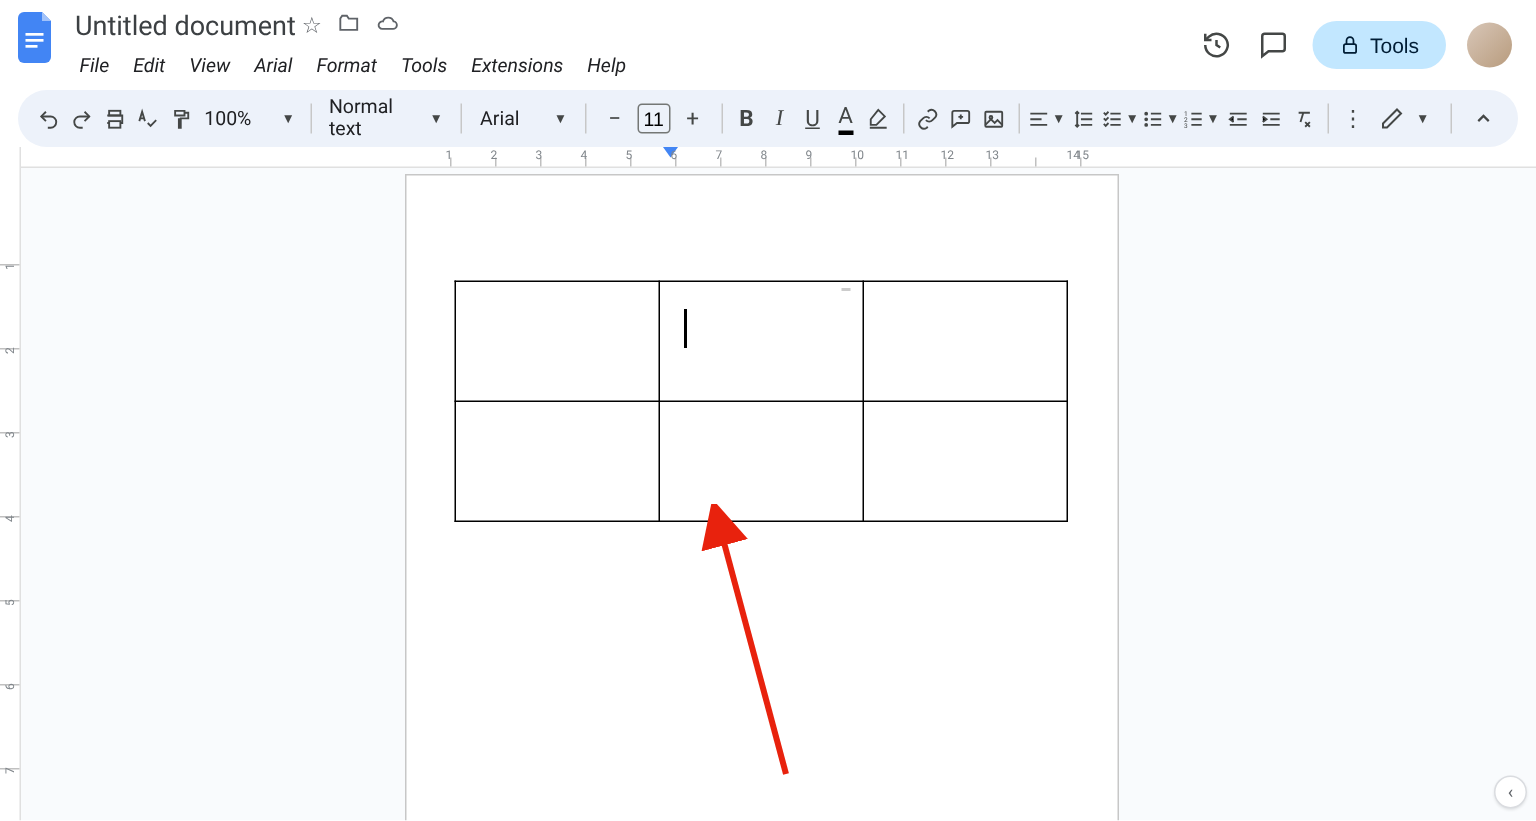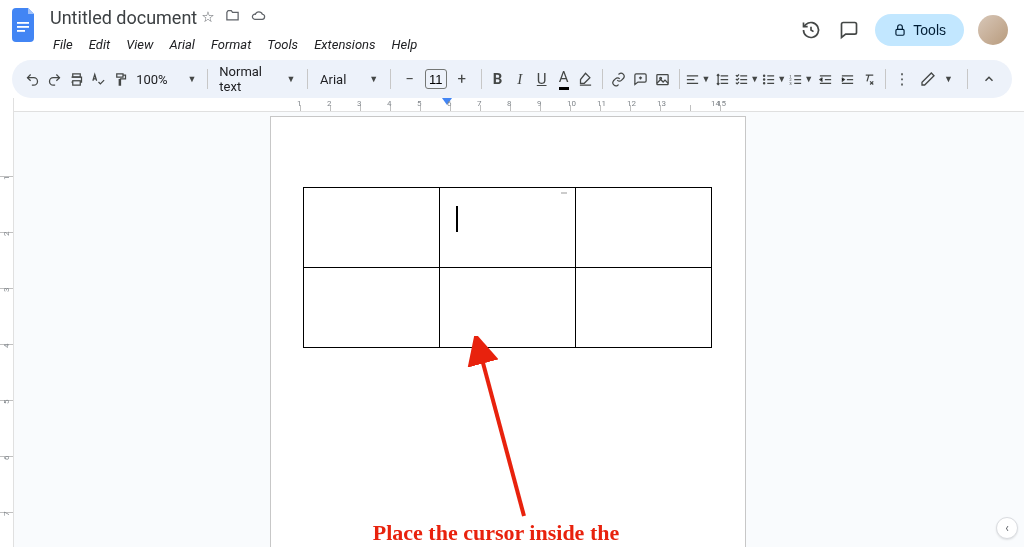--- a/index.html
+++ b/index.html
@@ -352,20 +352,16 @@
 
     <svg class="arrow-svg" width="90" height="190">
       <defs>
         <marker id="ah" markerWidth="8" markerHeight="8" refX="4" refY="4" orient="auto">
           <path d="M0,0 L8,4 L0,8 z" fill="#e8220d"></path>
         </marker>
       </defs>
       <line x1="60" y1="180" x2="15" y2="12" stroke="#e8220d" stroke-width="4" marker-end="url(#ah)"></line>
     </svg>
 
-    <div class="annotation-text">
-      <div>Place the cursor inside the</div>
-
-    </div>
 
     <div class="page-nav-chevron">‹</div>
   </div>
 </div>
 
 </body></html>

